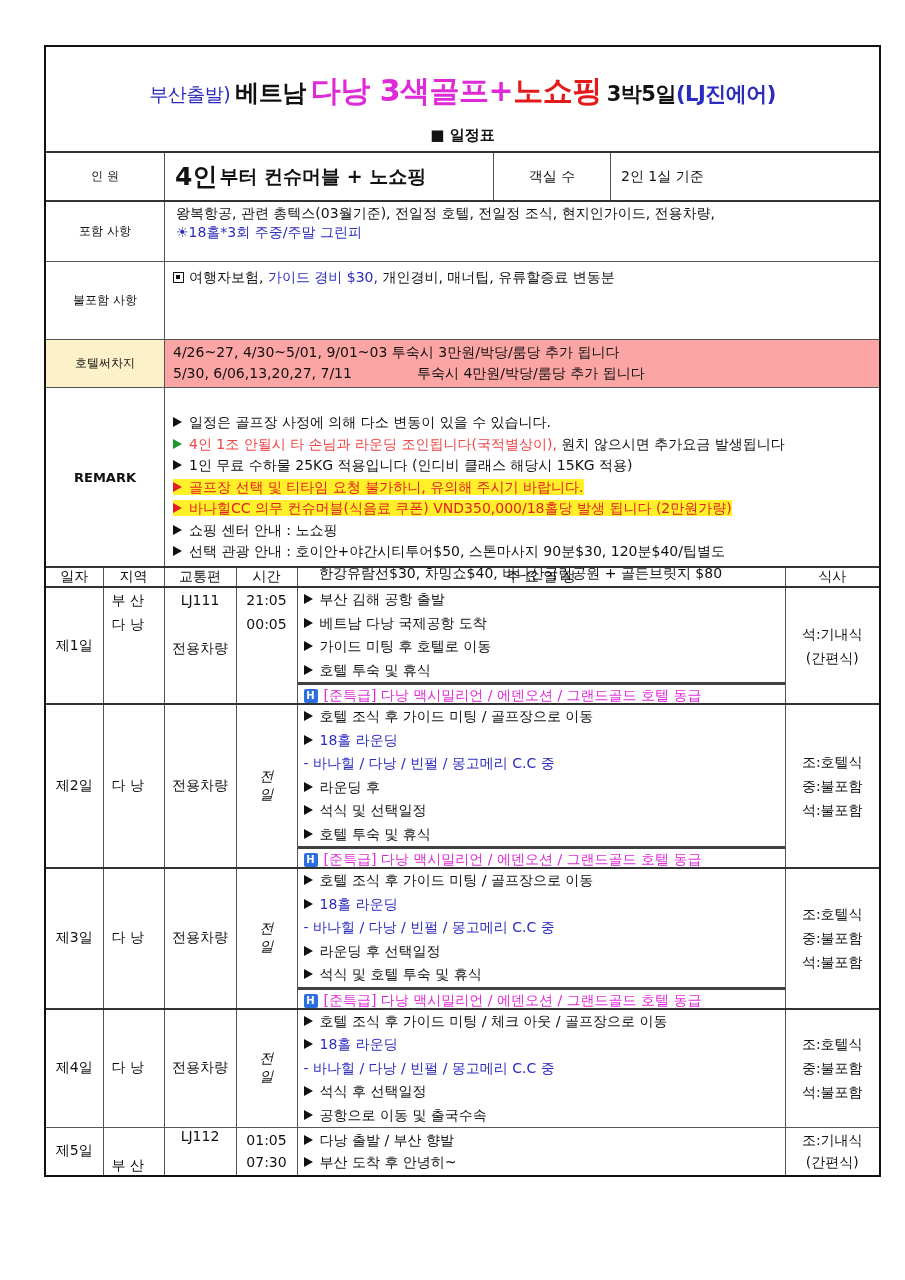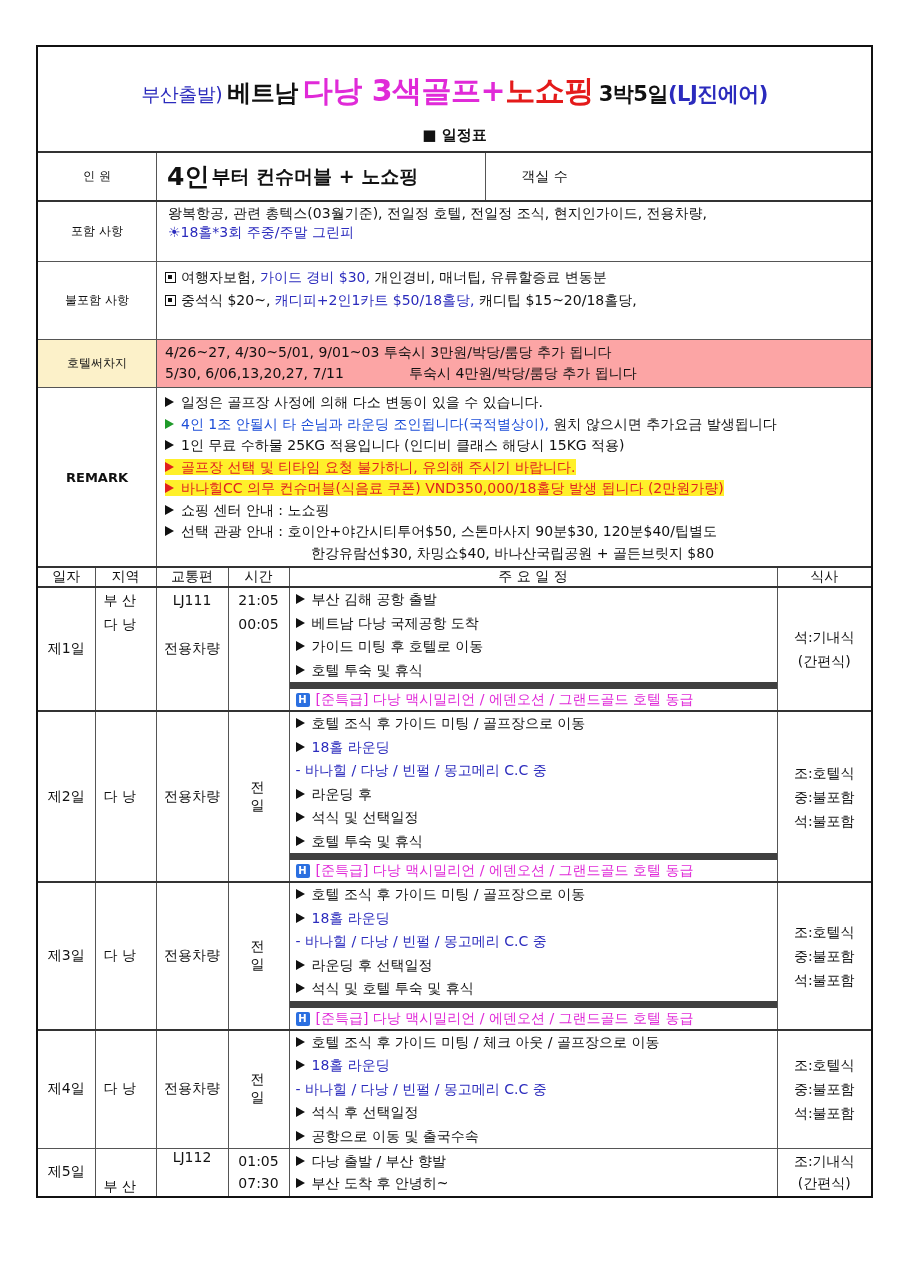--- a/index.html
+++ b/index.html
@@ -1,18 +1,18 @@
 <!DOCTYPE html>
 <html><head>
   <meta charset="utf-8">
   <style>
     * { box-sizing: border-box; margin: 0; padding: 0; }
     html, body { width: 905px; height: 1280px; background: #ffffff; }
     body { font-family: "DejaVu Sans", "Liberation Sans", sans-serif; color: #111; position: relative; overflow: hidden; }
-    .doc { position: absolute; left: 36px; top: 45px; width: 837px; border: 2px solid #111; }
+    .doc { position: absolute; left: 44px; top: 45px; width: 837px; border: 2px solid #111; }
     .row { display: flex; border-bottom: 1px solid #555; }
     .cell { border-right: 1px solid #555; }
     .cell:last-child { border-right: none; }
 
     
     .title-block { height: 106px; border-bottom: 2px solid #333; text-align: center; padding-top: 24px; }
     .title-line { font-weight: bold; white-space: nowrap; letter-spacing: -0.5px; }
     .t-departure { color: #2b2bbd; font-size: 19px; font-weight: normal; }
     .t-country { color: #111; font-size: 24px; }
     .t-main { color: #e02ad8; font-size: 30px; }
@@ -30,25 +30,25 @@
     .room-label { width: 117px; display: flex; align-items: center; justify-content: center; font-size: 14px; }
     .room-value { flex: 1; display: flex; align-items: center; padding-left: 10px; font-size: 14px; }
 
     .content { flex: 1; padding: 3px 10px 3px 8px; font-size: 14px; line-height: 21px; }
     .incl-row { height: 60px; }
     .excl-row { height: 78px; }
     .surch-row { height: 48px; background: #fcf1c9; }
     .surch-row .content { background: #fca5a5; padding-top: 2px; }
     .remark-row { height: 180px; border-bottom: 2px solid #333; }
     .remark-row .label { font-weight: bold; font-size: 13px; }
-    .remark-row .content { line-height: 21.5px; padding-top: 4px; }
+    .remark-row .content { line-height: 21.5px; padding-top: 4px; margin-top: 20px; }
 
     .red { color: #e02020; }
     .blue { color: #2b2bbd; }
-    .green { color: #1d4ed8; }
+    .green { color: #ef4444; }
     .hl { background: #fff02a; color: #e02020; }
     .indent2 { padding-left: 146px; }
     .sq { display: inline-block; width: 11px; height: 11px; border: 1.5px solid #111; position: relative; vertical-align: -1px; margin-right: 5px; }
     .sq::after { content: ""; position: absolute; left: 2px; top: 2px; width: 4px; height: 4px; background: #111; }
     .sq.red-sq { border-color: #e02020; }
     .sq.red-sq::after { background: #e02020; }
     .tri { display: inline-block; width: 0; height: 0; border-top: 5px solid transparent; border-bottom: 5px solid transparent; border-left: 9px solid #111; margin-right: 7px; vertical-align: 0px; }
     .tri.g { border-left-color: #1f9a2a; }
     .tri.r { border-left-color: #e02020; }
 
@@ -58,25 +58,25 @@
     .sched th { font-weight: normal; height: 14px; border-bottom: 2px solid #333; }
     .sched tr:first-child th { border-top: none; }
     .sched tr td:first-child, .sched tr th:first-child { border-left: none; }
     .sched tr td:last-child, .sched tr th:last-child { border-right: none; }
     .sched .day-end td { border-bottom: 2px solid #333; }
     .sched tr:last-child td { border-bottom: none; }
     .stack { display: flex; flex-direction: column; }
     .stack span { height: 24px; line-height: 24px; }
     .plan { text-align: left !important; padding: 0 0 0 6px; vertical-align: top !important; }
     .plan .ln { height: 23.5px; line-height: 23.5px; white-space: nowrap; }
-    .plan .hotel { border-top: 7px solid #404040; color: #e02ad8; padding-left: 0; height: 28px; line-height: 21px; margin-left: -6px; padding-left: 6px; }
+    .plan .hotel { border-top: 3px solid #404040; color: #e02ad8; padding-left: 0; height: 21px; line-height: 21px; margin-left: -6px; padding-left: 6px; }
     .h-icon { display: inline-block; width: 14px; height: 14px; background: #2b6fe0; color: #fff; font-size: 10px; font-weight: bold; line-height: 14px; text-align: center; border-radius: 2px; margin-right: 6px; vertical-align: 1px; }
     .meal { font-size: 14px; line-height: 24px; }
     .region { display: flex; justify-content: space-between; padding: 0 7px 0 8px; }
-    .split { display: flex; justify-content: flex-end; padding: 0 24px; }
+    .split { display: flex; justify-content: center; padding: 0 24px; font-style: italic; }
   </style>
 </head>
 <body>
 
 <div class="doc">
 
   <div class="title-block">
     <div class="title-line">
       <span class="t-departure">부산출발)</span>
       <span class="t-country">베트남</span>
@@ -86,38 +86,36 @@
     <div class="subtitle">■ 일정표</div>
   </div>
 
   <div class="row info-row">
     <div class="cell label">인 원</div>
     <div class="cell persons">
       <span class="big">4인</span>
       <span class="rest">부터 컨슈머블 + 노쇼핑</span>
     </div>
     <div class="cell room-label">객실 수</div>
+    <div class="cell room-value">2인 1실 기준</div>
   </div>
 
   <div class="row incl-row">
     <div class="cell label">포함 사항</div>
     <div class="cell content" style="line-height:19px; padding-top:2px;">
       <div style="padding-left:3px;">왕복항공, 관련 총텍스(03월기준), 전일정 호텔, 전일정 조식, 현지인가이드, 전용차량,</div>
       <div class="blue" style="padding-left:3px;">☀18홀*3회 주중/주말 그린피</div>
     </div>
   </div>
 
   <div class="row excl-row">
     <div class="cell label">불포함 사항</div>
     <div class="cell content" style="line-height:23px; padding-top:4px;">
       <div>
         <span class="sq"></span><span>여행자보험, </span><span class="blue">가이드 경비 $30,</span><span> 개인경비, 매너팁, 유류할증료 변동분</span>
-      </div>
-      <div>
-        <span class="sq"></span><span>중석식 $20~,  </span><span class="blue">캐디피+2인1카트 $50/18홀당,</span><span> 캐디팁 $15~20/18홀당,</span>
       </div>
     </div>
   </div>
 
   <div class="row surch-row">
     <div class="cell label">호텔써차지</div>
     <div class="cell content">
       <div>4/26~27, 4/30~5/01, 9/01~03 투숙시 3만원/박당/룸당 추가 됩니다</div>
       <div>
         <span style="display:inline-block; width:244px;">5/30, 6/06,13,20,27, 7/11</span><span>투숙시 4만원/박당/룸당 추가 됩니다</span>

